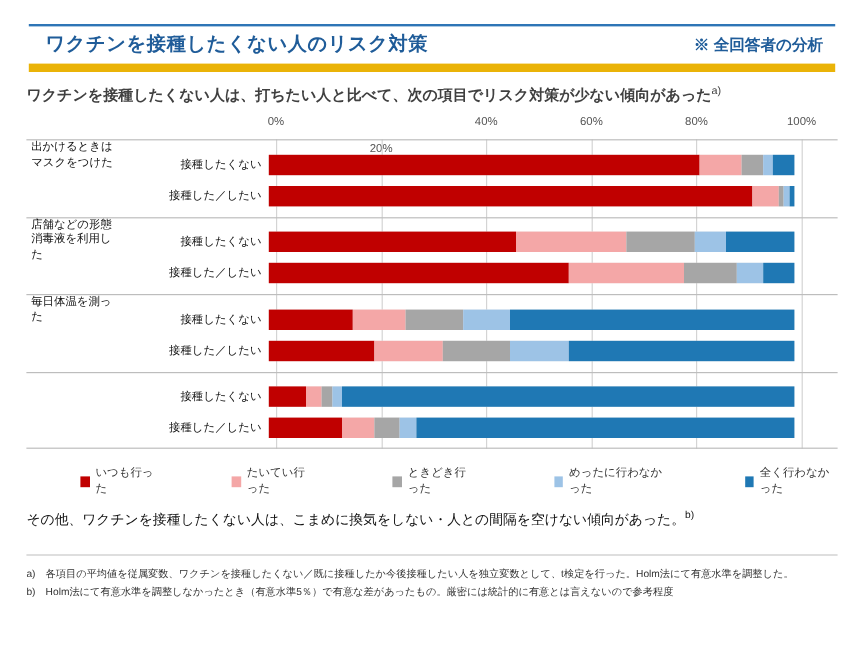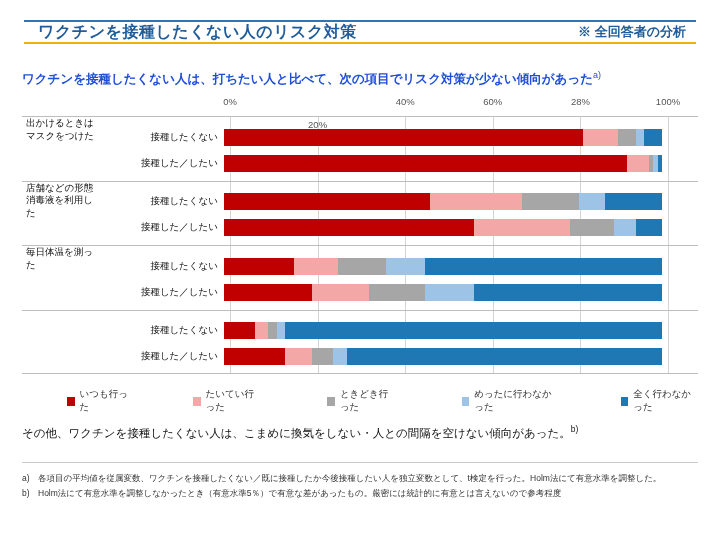--- a/index.html
+++ b/index.html
@@ -19,23 +19,23 @@
     width: 720px;
     height: 540px;
     box-sizing: border-box;
   }
   
   .header {
     position: absolute;
     left: 24px;
     top: 20px;
     width: 672px;
-    height: 24px;
+    height: 40px;
     border-top: 2px solid #2e75b6;
-    border-bottom: 2px solid #eab308;
+    border-bottom: 7px solid #eab308;
     display: flex;
     align-items: center;
     justify-content: space-between;
     box-sizing: border-box;
   }
   .header-title {
     font-size: 16px;
     font-weight: bold;
     color: #1f5c99;
     letter-spacing: 0.5px;
@@ -48,21 +48,21 @@
     padding-right: 10px;
   }
   
   .subtitle {
     position: absolute;
     left: 22px;
     top: 70px;
     width: 680px;
     font-size: 12.5px;
     font-weight: bold;
-    color: #1d4ed8;
+    color: #404040;
   }
   .subtitle sup {
     font-size: 9px;
     font-weight: normal;
   }
   
   .chart-wrap {
     position: absolute;
     left: 22px;
     top: 96px;
@@ -250,21 +250,21 @@
   <div class="subtitle">
     <span>ワクチンを接種したくない人は、打ちたい人と比べて、次の項目でリスク対策が少ない傾向があった</span><sup>a)</sup>
   </div>
 
   <div class="chart-wrap">
     <div class="axis-row" id="axis-row">
         <div class="axis-label" style="left: 208px;">0%</div>
         <div class="axis-label" style="left: 295.6px; margin-top: 23px;">20%</div>
         <div class="axis-label" style="left: 383.2px;">40%</div>
         <div class="axis-label" style="left: 470.8px;">60%</div>
-        <div class="axis-label" style="left: 558.4px;">28%</div>
+        <div class="axis-label" style="left: 558.4px;">80%</div>
         <div class="axis-label" style="left: 646px;">100%</div>
       </div>
     <div class="plot">
       <div class="grid" id="gridlines">
           <div class="gridline" style="left: 0px;"></div>
           <div class="gridline" style="left: 87.6px;"></div>
           <div class="gridline" style="left: 175.2px;"></div>
           <div class="gridline" style="left: 262.8px;"></div>
           <div class="gridline" style="left: 350.4px;"></div>
           <div class="gridline" style="left: 438px;"></div>

